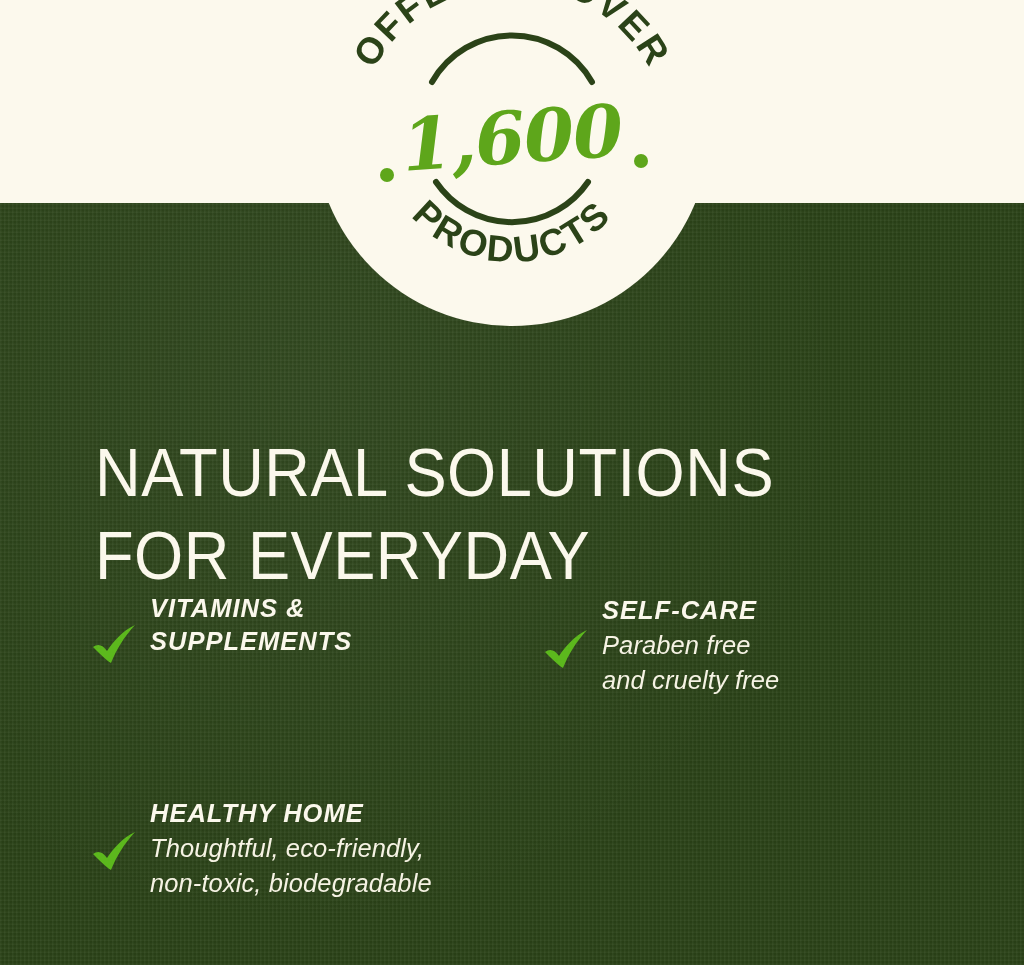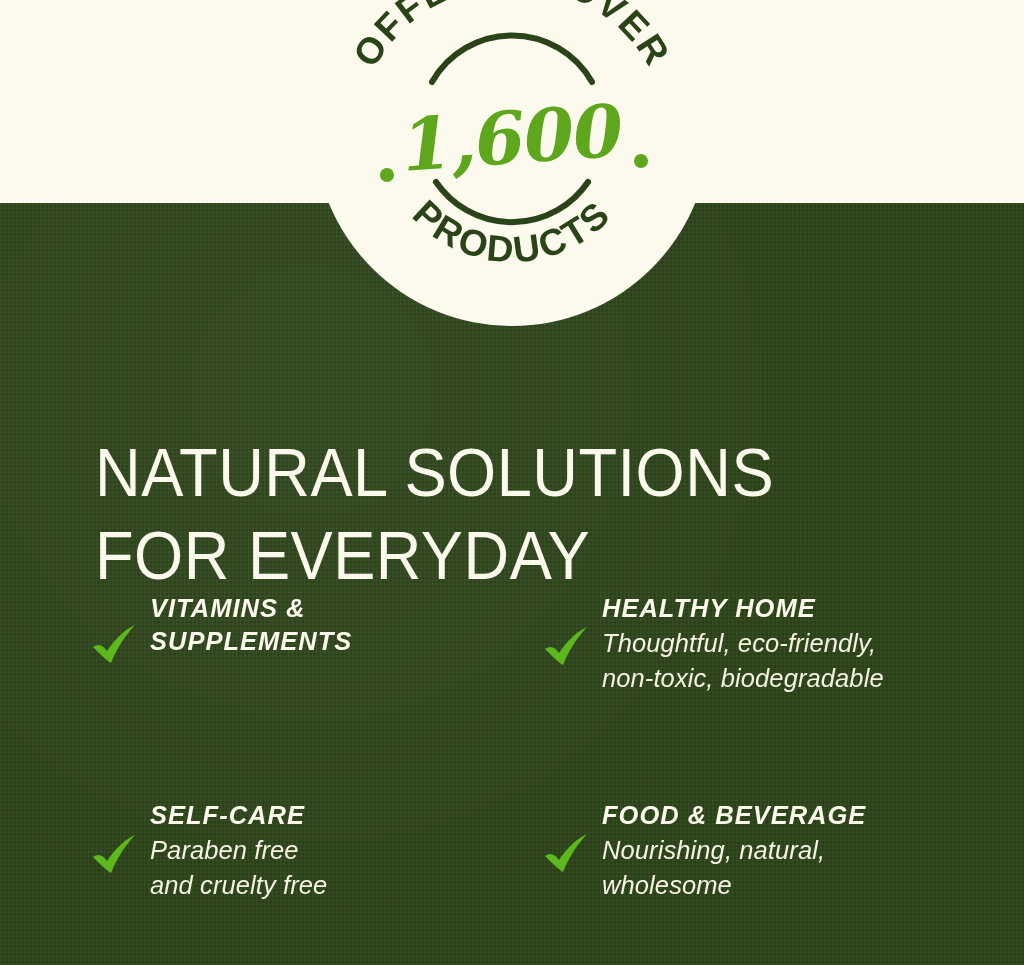--- a/index.html
+++ b/index.html
@@ -218,53 +218,41 @@
         <svg viewBox="0 0 54 54" aria-hidden="true">
           <path d="M5 29 C10 25 15 27 19 33 C25 24 34 13 47 7 C36 19 28 32 23 45 C18 42 10 34 5 29 Z" fill="#5CB81D"></path>
         </svg>
       </span>
       <div class="ftext">
         <p class="ftitle">VITAMINS &amp;
 SUPPLEMENTS</p>
       </div>
     </div>
 
+    <div class="feature feat-2">
+      <span class="check">
+        <svg viewBox="0 0 54 54" aria-hidden="true">
+          <path d="M5 29 C10 25 15 27 19 33 C25 24 34 13 47 7 C36 19 28 32 23 45 C18 42 10 34 5 29 Z" fill="#5CB81D"></path>
+        </svg>
+      </span>
+      <div class="ftext">
+        <p class="ftitle">SELF-CARE</p>
+        <p class="fdesc">Paraben free
+and cruelty free</p>
+      </div>
+    </div>
+
     <div class="feature feat-1">
       <span class="check">
         <svg viewBox="0 0 54 54" aria-hidden="true">
           <path d="M5 29 C10 25 15 27 19 33 C25 24 34 13 47 7 C36 19 28 32 23 45 C18 42 10 34 5 29 Z" fill="#5CB81D"></path>
         </svg>
       </span>
       <div class="ftext">
         <p class="ftitle">HEALTHY HOME</p>
         <p class="fdesc">Thoughtful, eco-friendly,
 non-toxic, biodegradable</p>
       </div>
     </div>
 
-    <div class="feature feat-2">
-      <span class="check">
-        <svg viewBox="0 0 54 54" aria-hidden="true">
-          <path d="M5 29 C10 25 15 27 19 33 C25 24 34 13 47 7 C36 19 28 32 23 45 C18 42 10 34 5 29 Z" fill="#5CB81D"></path>
-        </svg>
-      </span>
-      <div class="ftext">
-        <p class="ftitle">SELF-CARE</p>
-        <p class="fdesc">Paraben free
-and cruelty free</p>
-      </div>
-    </div>
-
-    <div class="feature feat-3">
-      <span class="check">
-        <svg viewBox="0 0 54 54" aria-hidden="true">
-          <path d="M5 29 C10 25 15 27 19 33 C25 24 34 13 47 7 C36 19 28 32 23 45 C18 42 10 34 5 29 Z" fill="#5CB81D"></path>
-        </svg>
-      </span>
-      <div class="ftext">
-        <p class="ftitle">FOOD &amp; BEVERAGE</p>
-        <p class="fdesc">Nourishing, natural,
-wholesome</p>
-      </div>
-    </div>
 
   </div>
 </div>
 
 </body></html>

